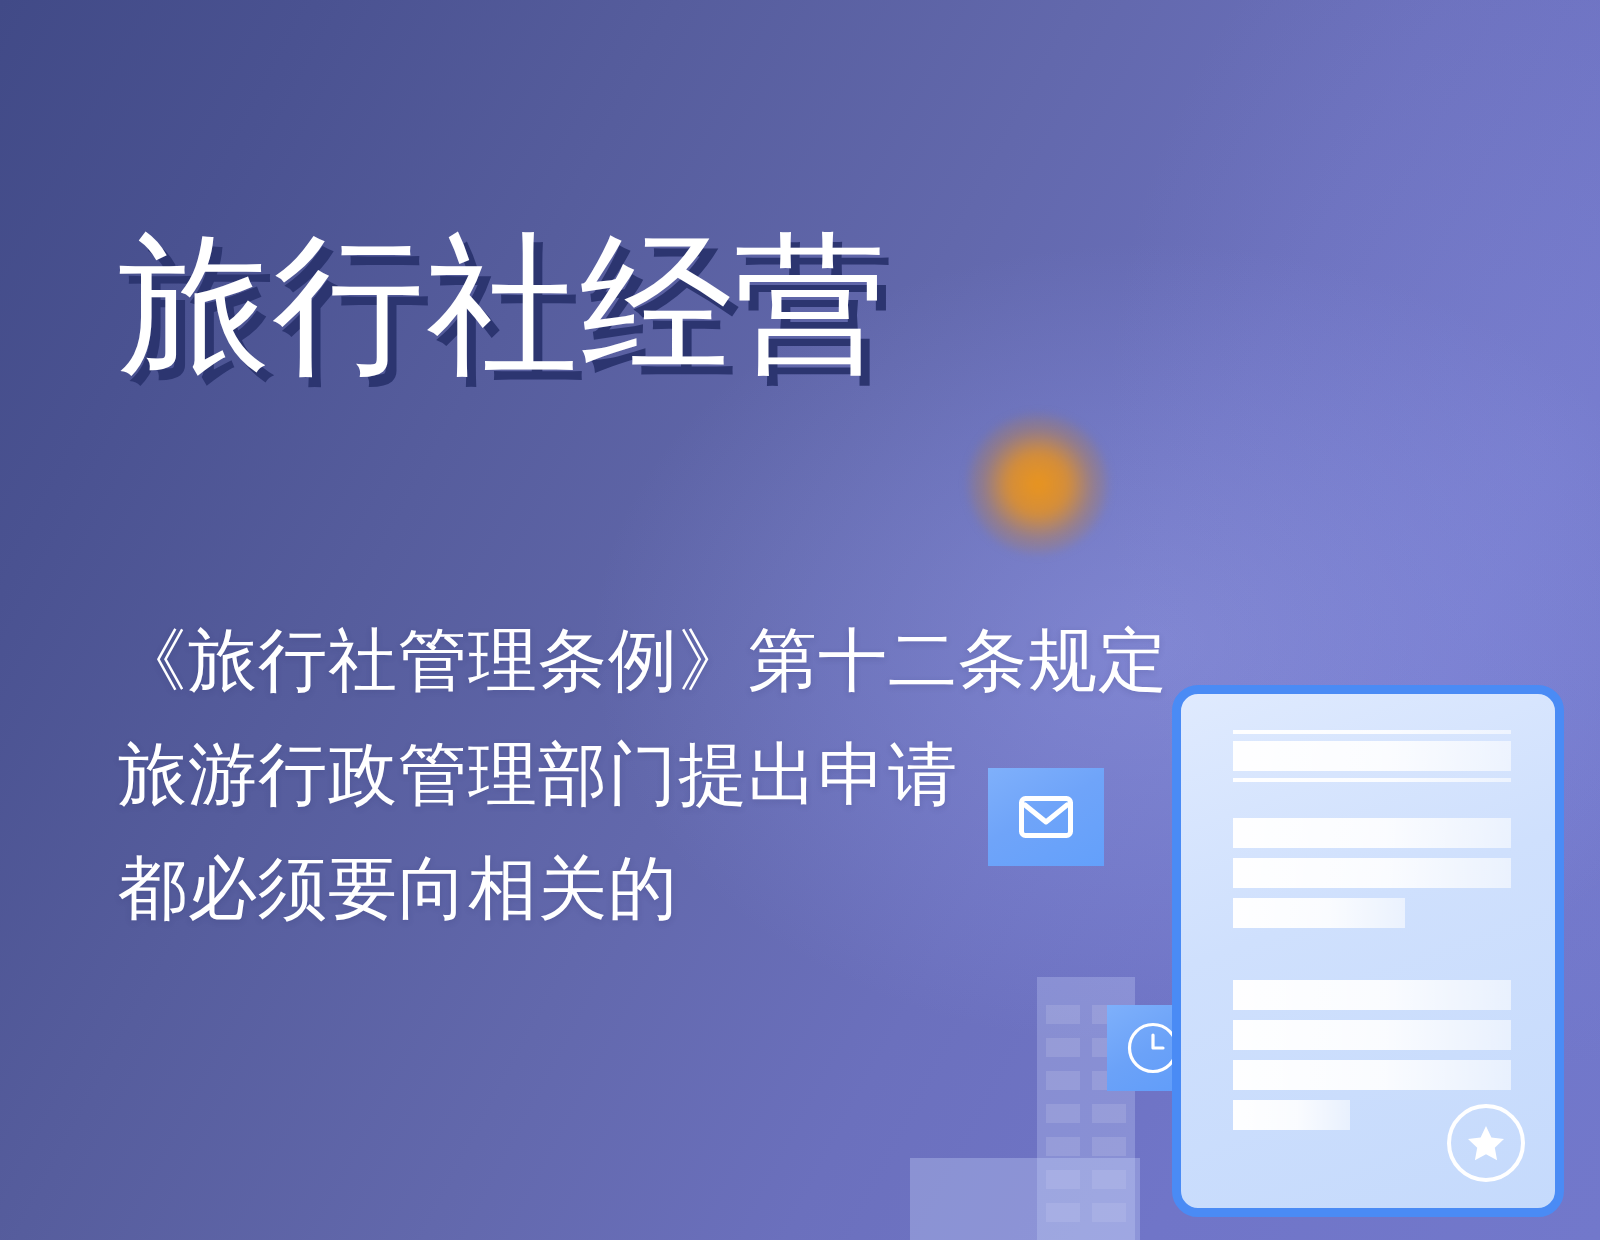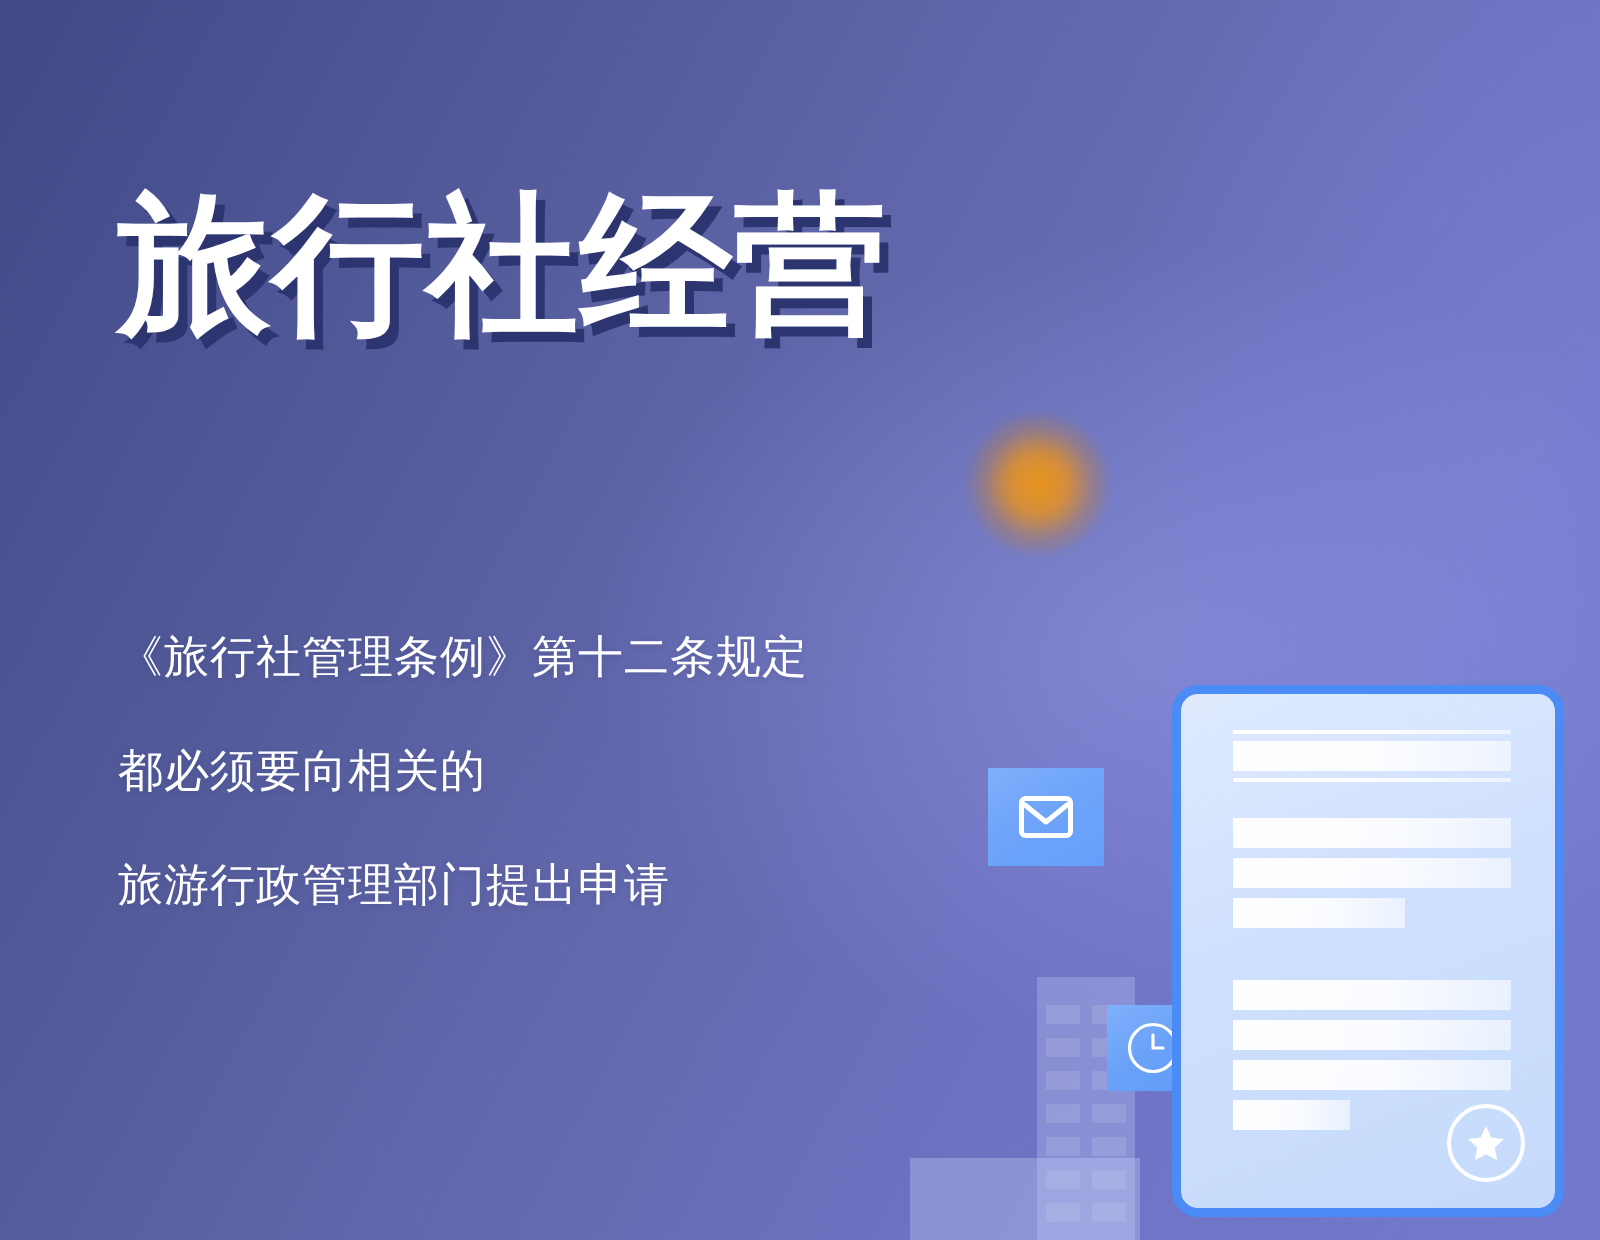--- a/index.html
+++ b/index.html
@@ -70,42 +70,42 @@
   .title-block {
     position: absolute;
     left: 118px;
     top: 176px;
     width: 1100px;
   }
   .title-line {
     color: #ffffff;
     font-size: 152px;
     line-height: 176px;
-    font-weight: 700;
+    font-weight: 400;
     letter-spacing: 2px;
     text-shadow: 9px 10px 0 #2c3570;
     white-space: nowrap;
+    margin-top: 40px;
   }
 
   
   .body-block {
     position: absolute;
     left: 118px;
     top: 604px;
     width: 1080px;
   }
   .body-line {
     color: #ffffff;
-    font-size: 45px;
+    font-size: 69px;
     line-height: 114px;
     font-weight: 400;
     letter-spacing: 1px;
     white-space: nowrap;
     text-shadow: 0 2px 6px rgba(40,46,100,0.18);
-    font-family: Liberation Mono, monospace;
   }
 
   
   .envelope-tile {
     position: absolute;
     left: 988px;
     top: 768px;
     width: 116px;
     height: 98px;
     background: linear-gradient(150deg, #7fb0fb 0%, #6fa4f9 45%, #63a0fb 100%);
@@ -207,22 +207,22 @@
   <div class="bg-sheen"></div>
   <div class="bg-sheen2"></div>
   <div class="amber-glow"></div>
 
   <div class="title-block">
     <div class="title-line">旅行社经营</div>
   </div>
 
   <div class="body-block">
     <div class="body-line">《旅行社管理条例》第十二条规定</div>
+    <div class="body-line">旅游行政管理部门提出申请</div>
     <div class="body-line">都必须要向相关的</div>
-    <div class="body-line">旅游行政管理部门提出申请</div>
   </div>
 
   <div class="building" id="building">
       <div class="building-win" style="left: 9px; top: 28px; width: 34px; height: 19px;"></div>
       <div class="building-win" style="left: 55px; top: 28px; width: 34px; height: 19px;"></div>
       <div class="building-win" style="left: 9px; top: 61px; width: 34px; height: 19px;"></div>
       <div class="building-win" style="left: 55px; top: 61px; width: 34px; height: 19px;"></div>
       <div class="building-win" style="left: 9px; top: 94px; width: 34px; height: 19px;"></div>
       <div class="building-win" style="left: 55px; top: 94px; width: 34px; height: 19px;"></div>
       <div class="building-win" style="left: 9px; top: 127px; width: 34px; height: 19px;"></div>

